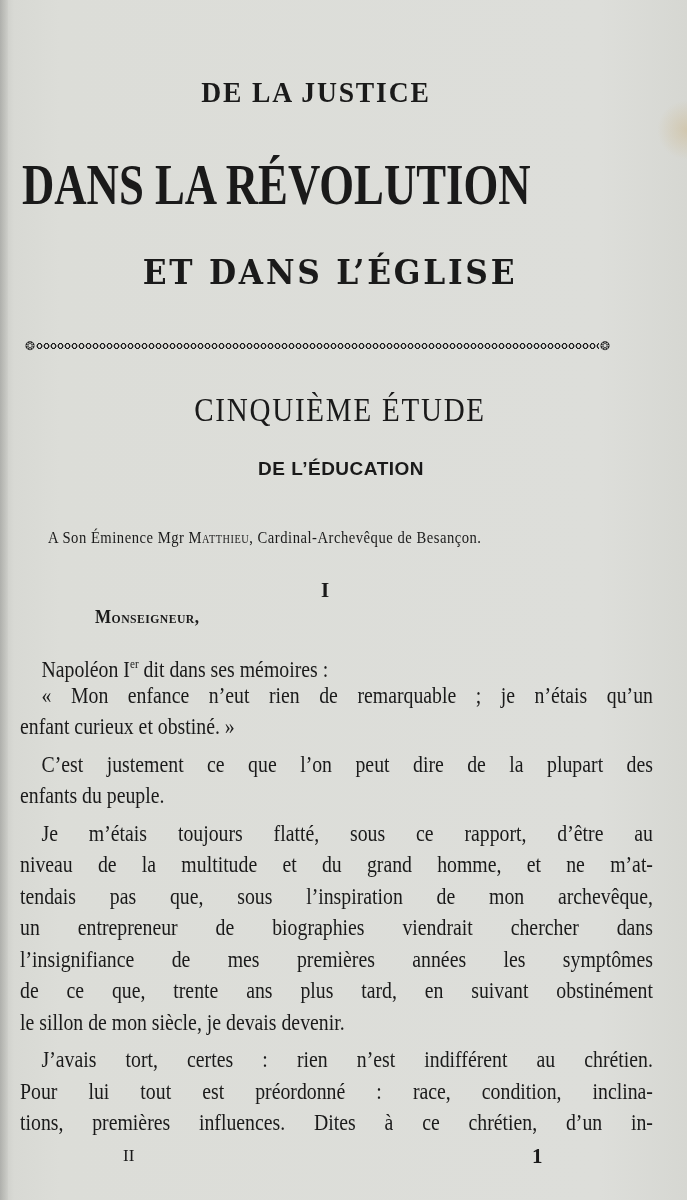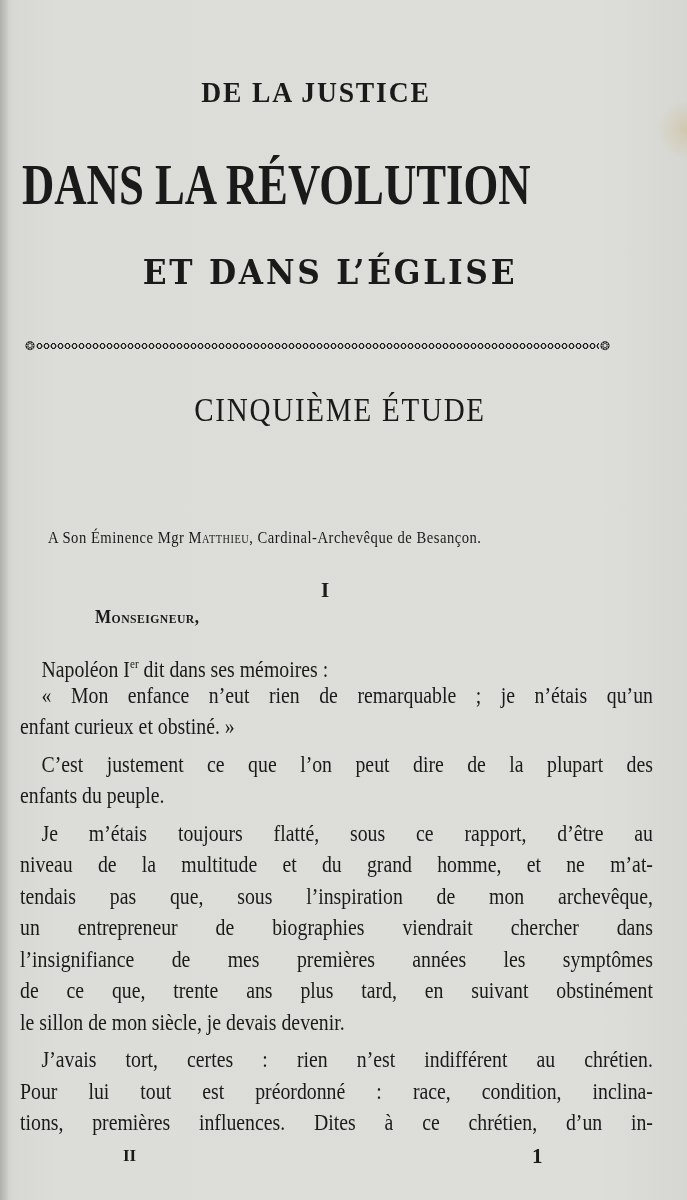--- a/index.html
+++ b/index.html
@@ -158,21 +158,21 @@
       width: 736px;
     }
     .line.indent { padding-left: 25px; width: 711px; }
     .line.para-gap { margin-top: 6px; }
     sup { font-size: 13px; }
     .footer-sig {
       position: absolute;
       top: 1146px;
       left: 123px;
       font-size: 17px;
-      font-weight: bold;
+      font-weight: normal;
     }
     .footer-page {
       position: absolute;
       top: 1144px;
       left: 532px;
       font-size: 21px;
       font-weight: bold;
     }
     .stain {
       position: absolute;
@@ -191,20 +191,21 @@
   <div class="title-2">DANS LA RÉVOLUTION</div>
   <div class="title-3">ET DANS L’ÉGLISE</div>
 
   <div class="ornament">
     <span class="cap">❂</span>
     <span class="chain"></span>
     <span class="cap">❂</span>
   </div>
 
   <div class="study-title">CINQUIÈME ÉTUDE</div>
+  <div class="section-title">DE L’ÉDUCATION</div>
 
   <div class="dedication">
     <span>A Son Éminence Mgr </span><span class="sc">Matthieu</span><span>, Cardinal-Archevêque de Besançon.</span>
   </div>
 
   <div class="numeral">I</div>
   <div class="salutation">Monseigneur,</div>
 
   <div class="body-text">
     <span class="line indent"><span>Napoléon I</span><sup>er</sup><span> dit dans ses mémoires :</span></span>

